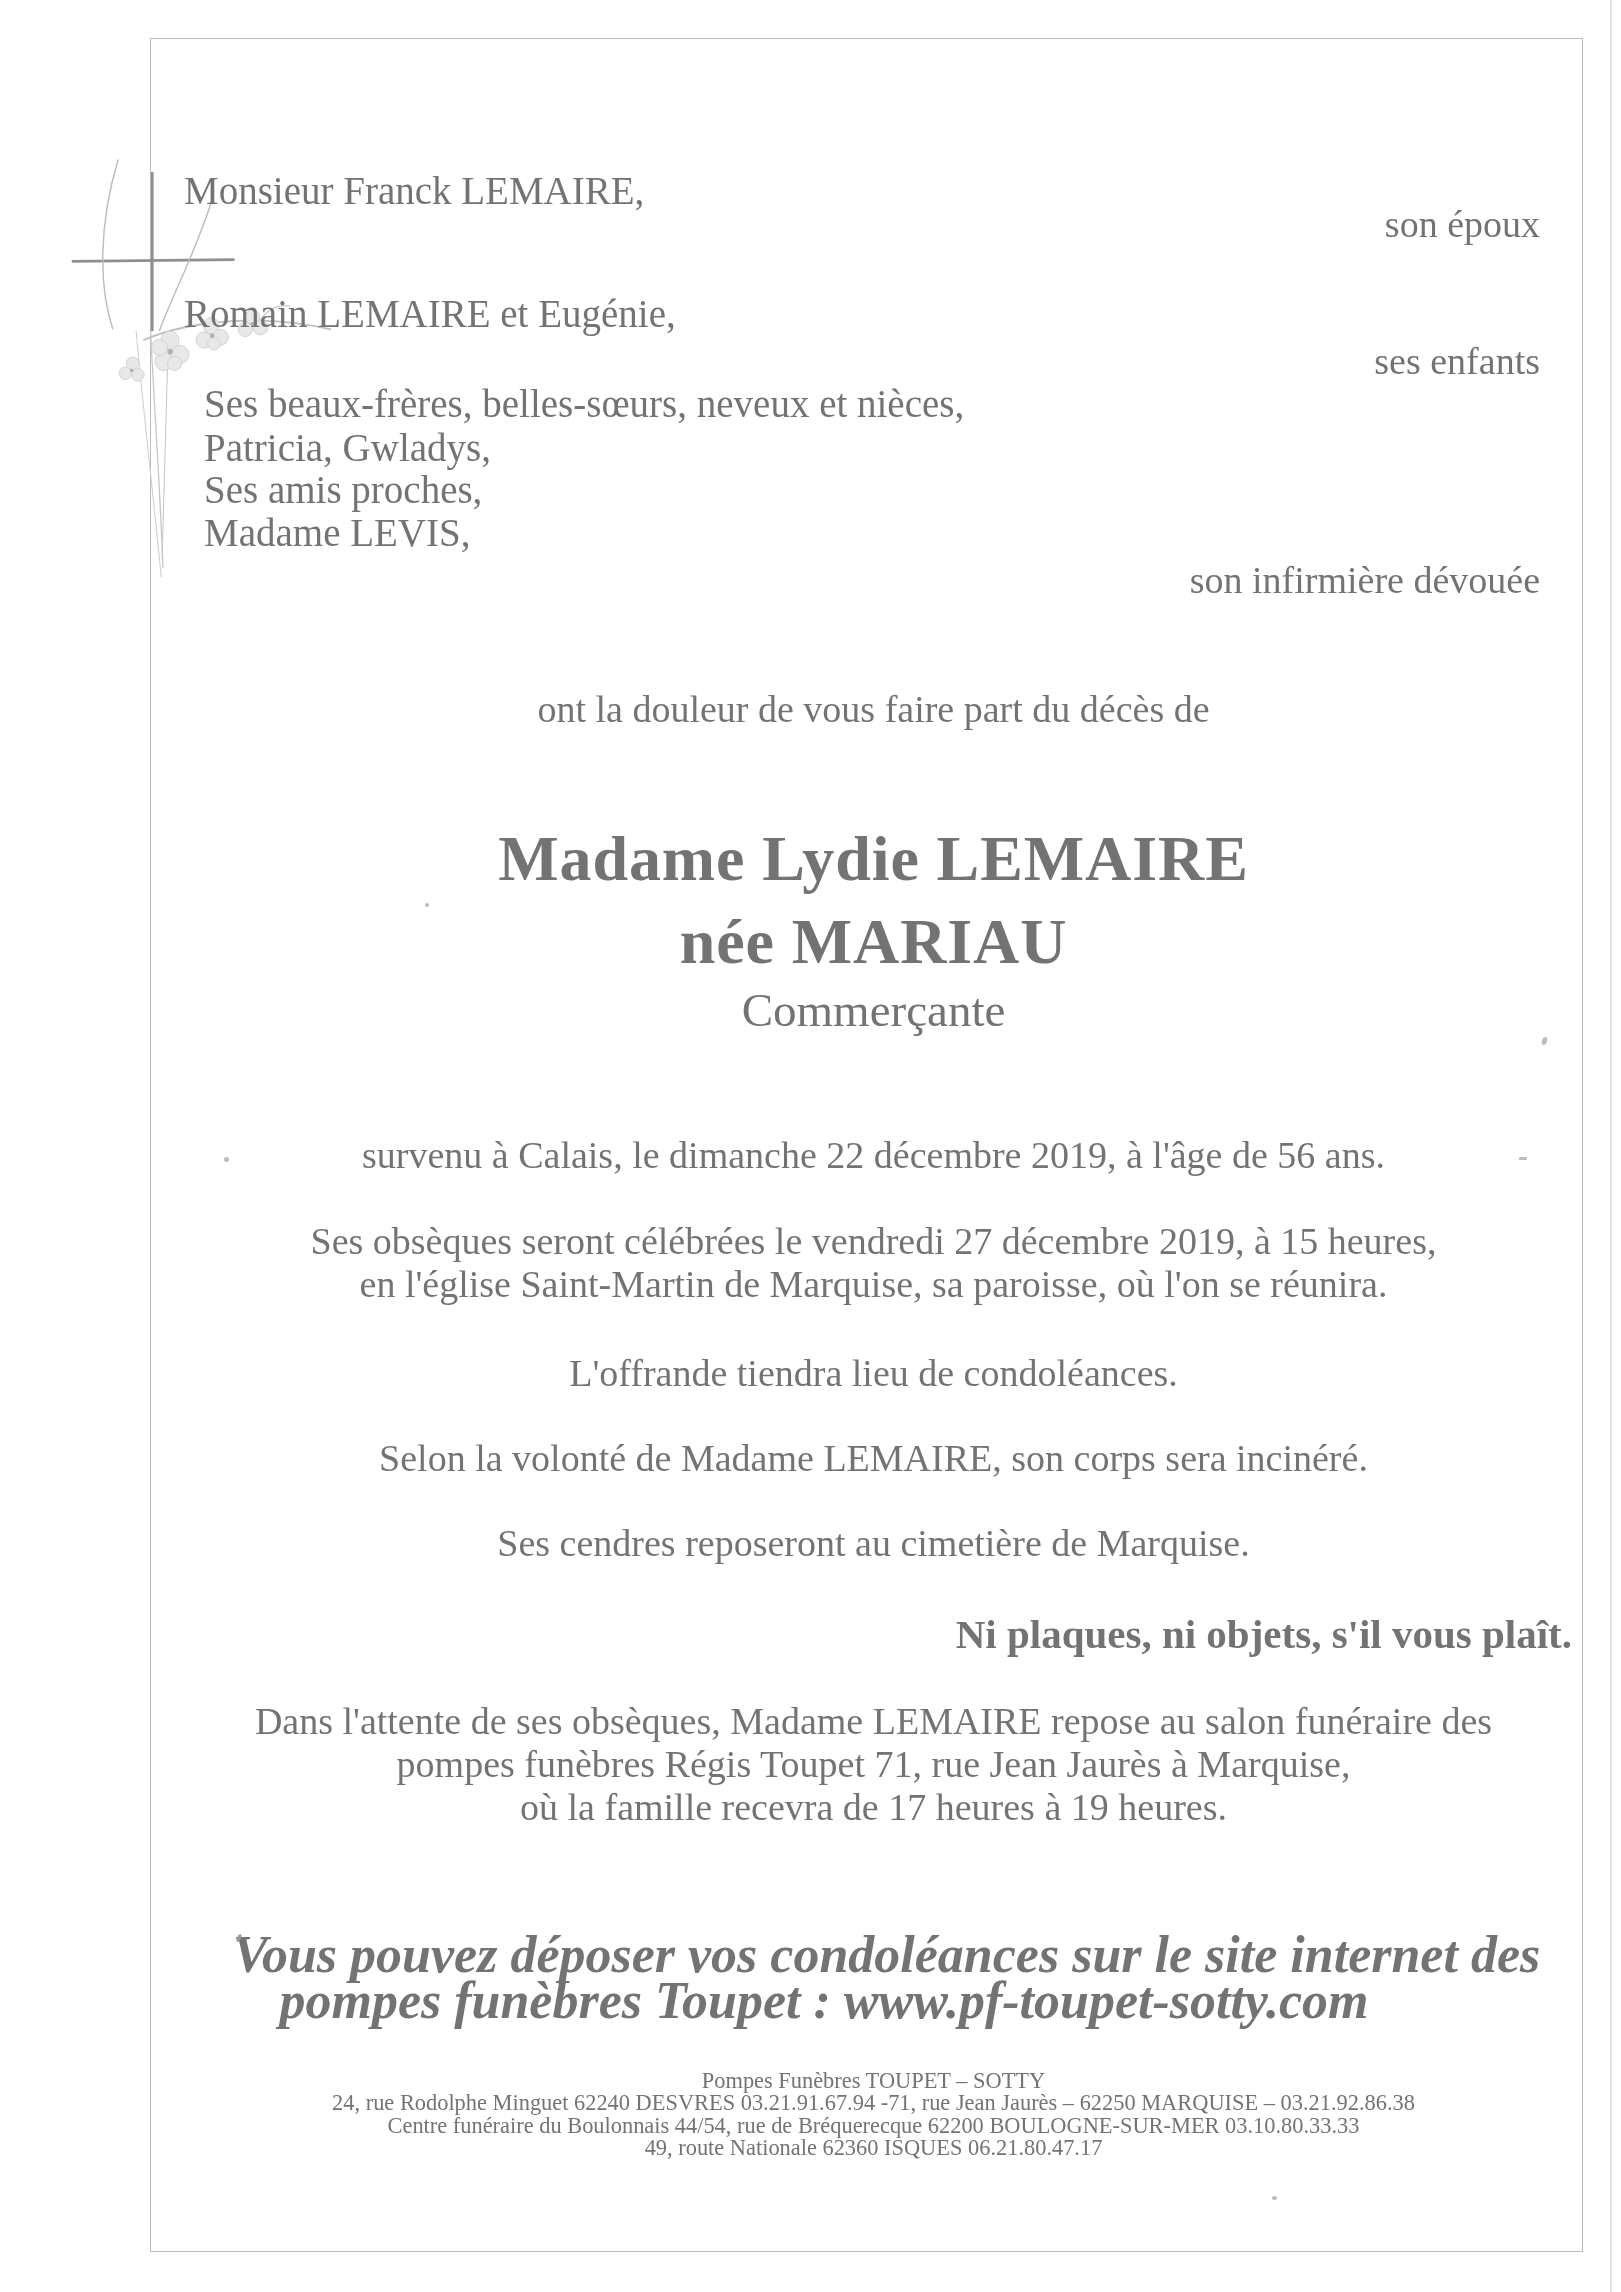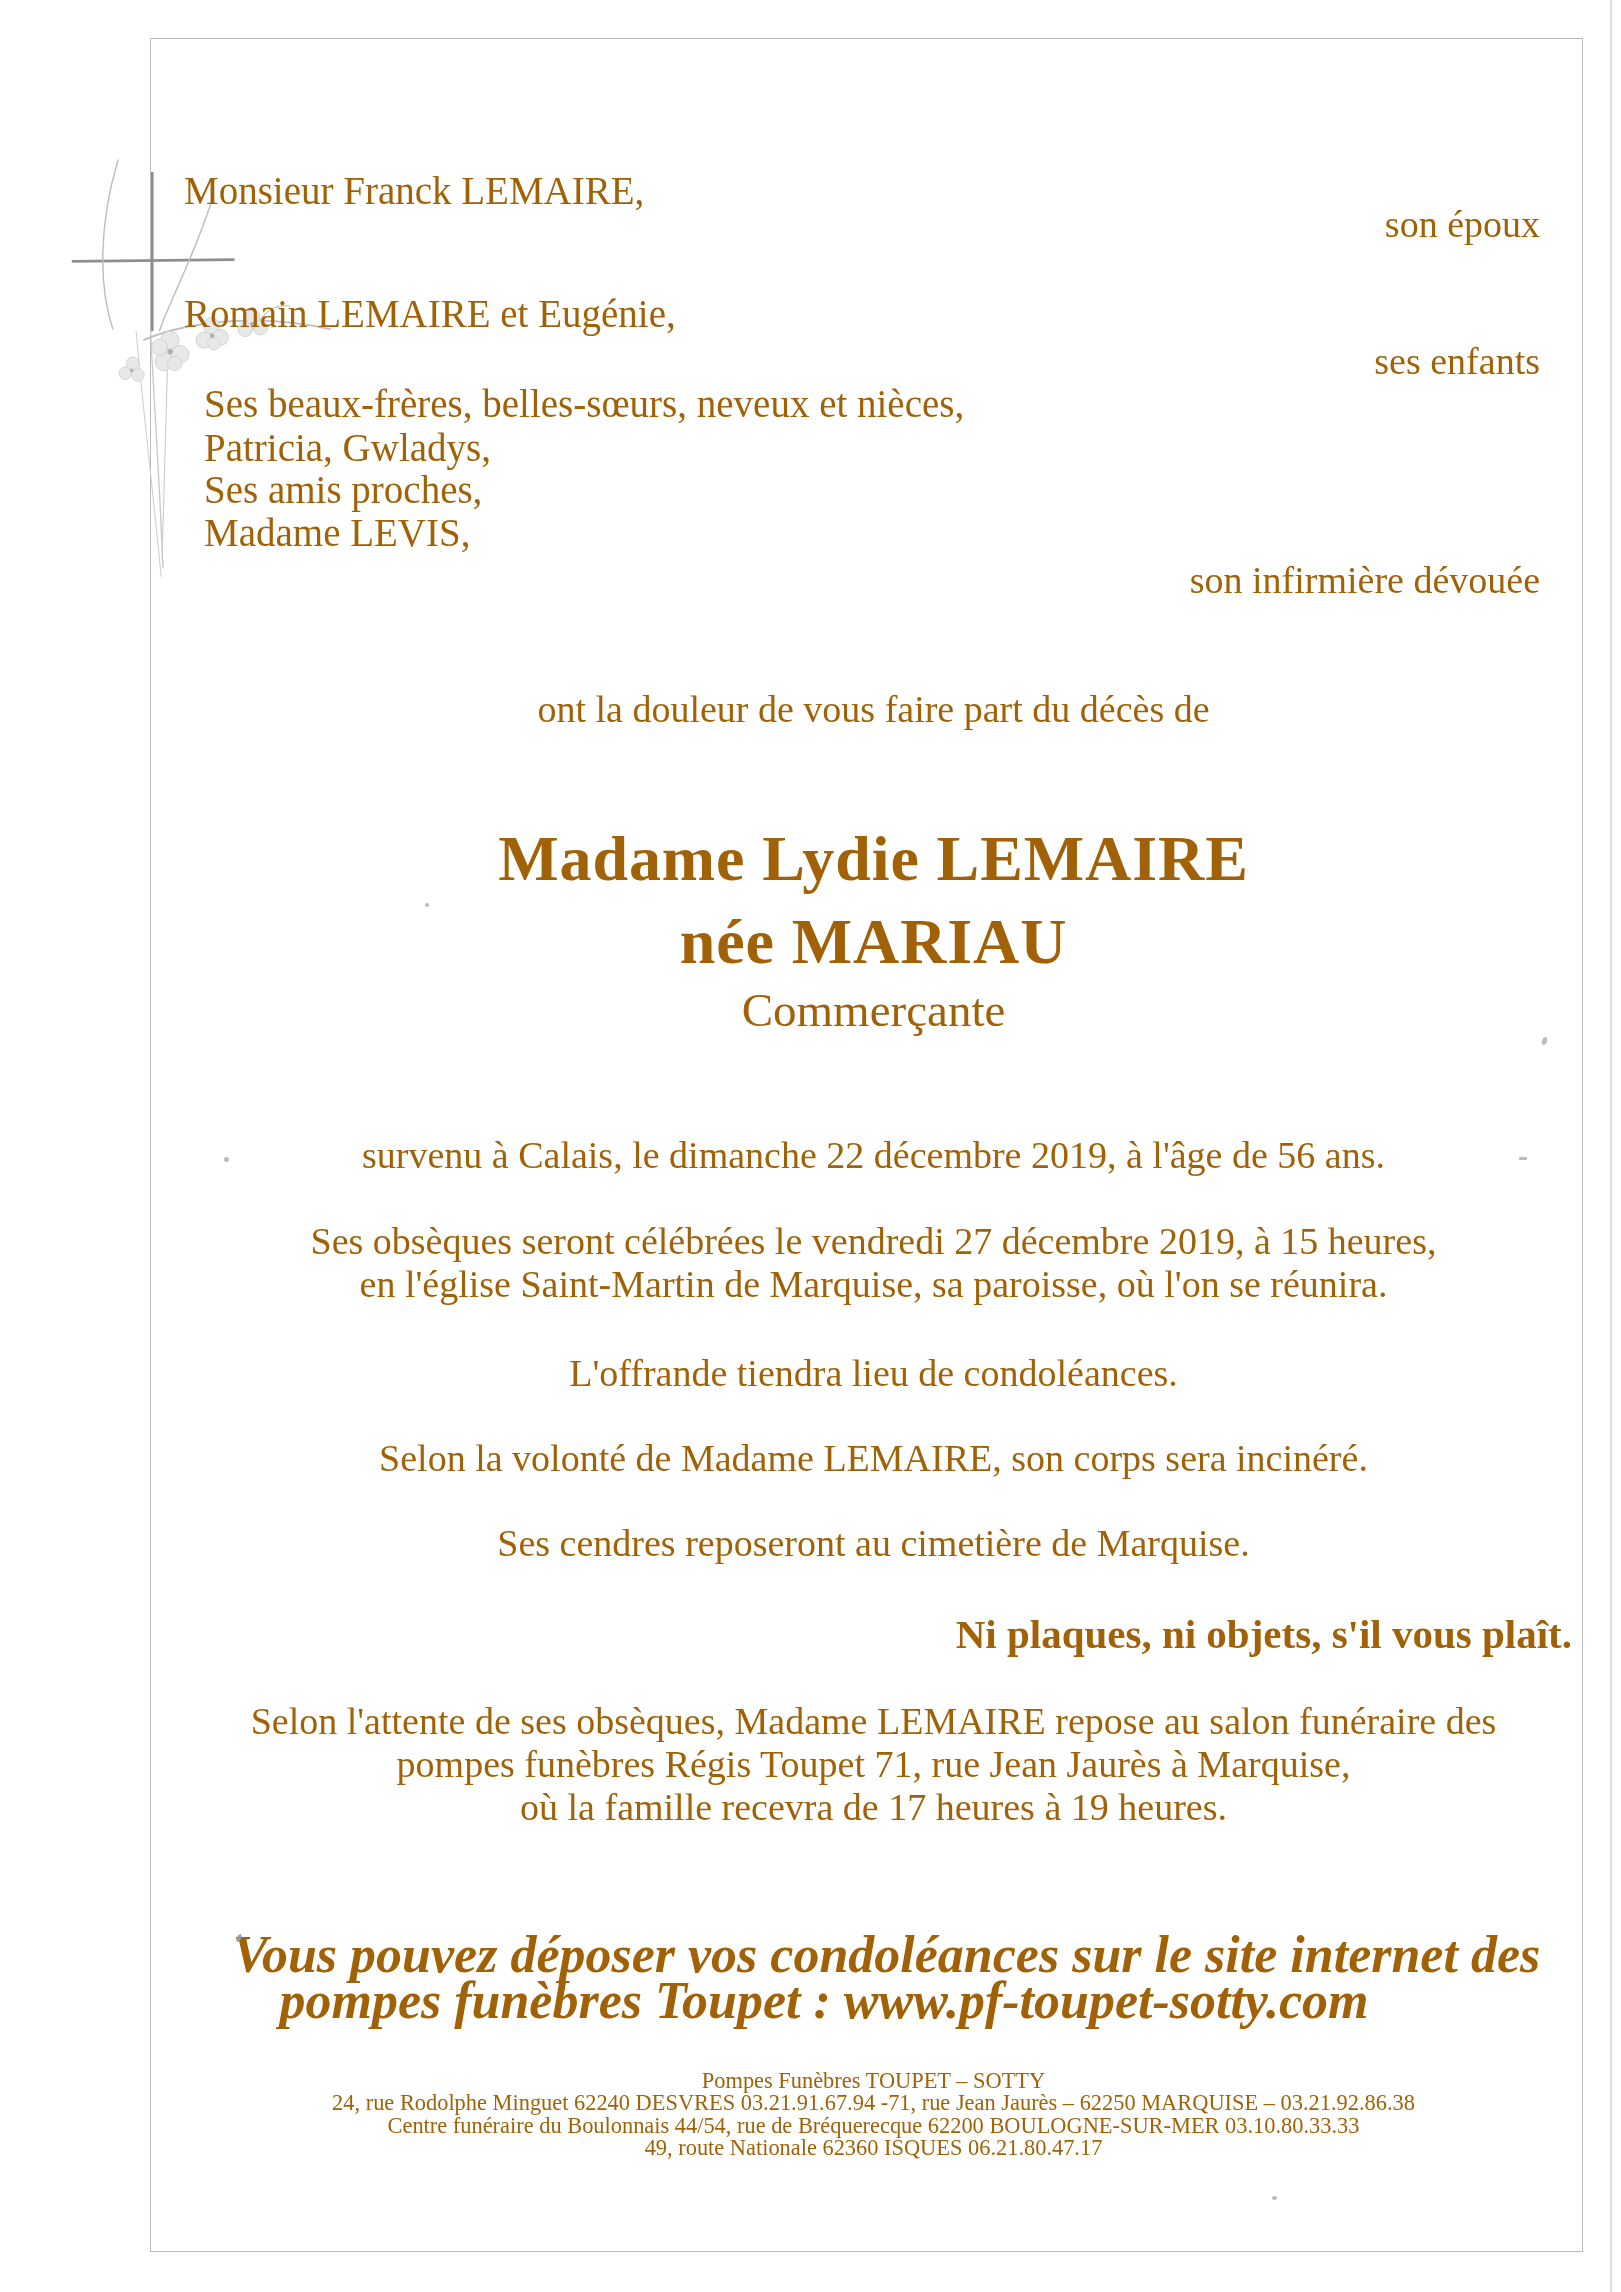--- a/index.html
+++ b/index.html
@@ -2,21 +2,21 @@
 <html style="font-size:14.3px"><head>
 <meta charset="utf-8">
 <style>
   html,body{margin:0;padding:0;background:#e9e9e9;}
   .page{
     position:relative;
     width:1621px;height:2293px;
     background:#ffffff;
     overflow:hidden;
     font-family:"Liberation Serif","DejaVu Serif",serif;
-    color:#a16207;
+    color:#737373;
   }
   .abs{position:absolute;white-space:nowrap;}
   .frame{
     position:absolute;left:150px;top:38px;width:1431px;height:2212px;
     border:0.9px solid #ababab;opacity:.8;
   }
   .edge-shadow{
     position:absolute;left:1610px;top:0;width:1.8px;height:2293px;
     background:#e0e0e0;
   }
@@ -98,21 +98,21 @@
   <div class="abs profession center" style="top:983px">Commerçante</div>
   <div class="abs body-line center" style="top:1134px">survenu à Calais, le dimanche 22 décembre 2019, à l'âge de 56 ans.</div>
 
   <div class="abs body-line center" style="top:1220px">Ses obsèques seront célébrées le vendredi 27 décembre 2019, à 15 heures,</div>
   <div class="abs body-line center" style="top:1263px">en l'église Saint-Martin de Marquise, sa paroisse, où l'on se réunira.</div>
   <div class="abs body-line center" style="top:1352px">L'offrande tiendra lieu de condoléances.</div>
   <div class="abs body-line center" style="top:1437px">Selon la volonté de Madame LEMAIRE, son corps sera incinéré.</div>
   <div class="abs body-line center" style="top:1522px">Ses cendres reposeront au cimetière de Marquise.</div>
   <div class="abs request" style="right:49px;top:1610px">Ni plaques, ni objets, s'il vous plaît.</div>
 
-  <div class="abs body-line center" style="top:1700px">Selon l'attente de ses obsèques, Madame LEMAIRE repose au salon funéraire des</div>
+  <div class="abs body-line center" style="top:1700px">Dans l'attente de ses obsèques, Madame LEMAIRE repose au salon funéraire des</div>
   <div class="abs body-line center" style="top:1743px">pompes funèbres Régis Toupet 71, rue Jean Jaurès à Marquise,</div>
   <div class="abs body-line center" style="top:1786px">où la famille recevra de 17 heures à 19 heures.</div>
 
   <div class="abs condol" style="top:1915px">Vous pouvez déposer vos condoléances sur le site internet des</div>
   <div class="abs condol" style="top:1961px">pompes funèbres Toupet : www.pf-toupet-sotty.com</div>
 
   <div class="abs footer-line" style="top:2068px">Pompes Funèbres TOUPET – SOTTY</div>
   <div class="abs footer-line" style="top:2090px">24, rue Rodolphe Minguet 62240 DESVRES 03.21.91.67.94 -71, rue Jean Jaurès – 62250 MARQUISE – 03.21.92.86.38</div>
   <div class="abs footer-line" style="top:2113px">Centre funéraire du Boulonnais 44/54, rue de Bréquerecque 62200 BOULOGNE-SUR-MER 03.10.80.33.33</div>
   <div class="abs footer-line" style="top:2135px">49, route Nationale 62360 ISQUES 06.21.80.47.17</div>

